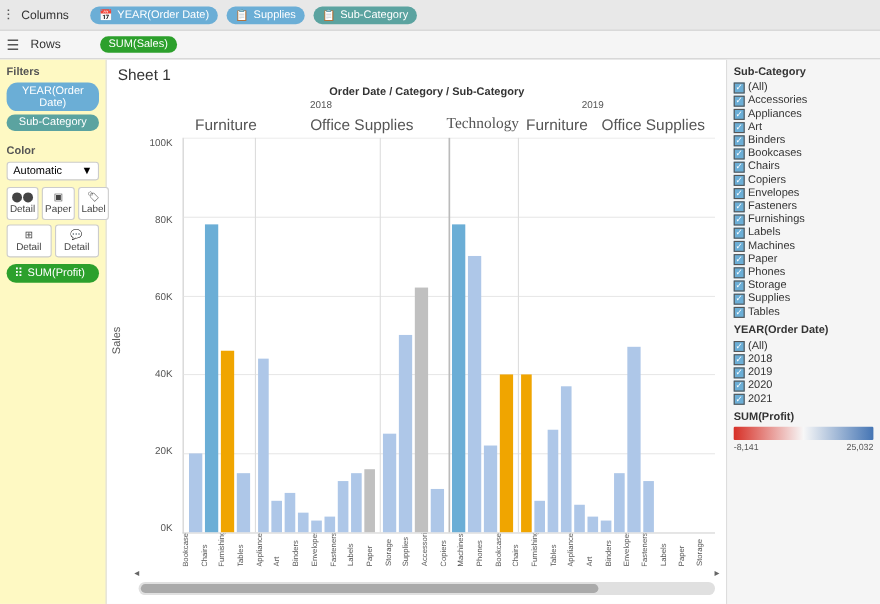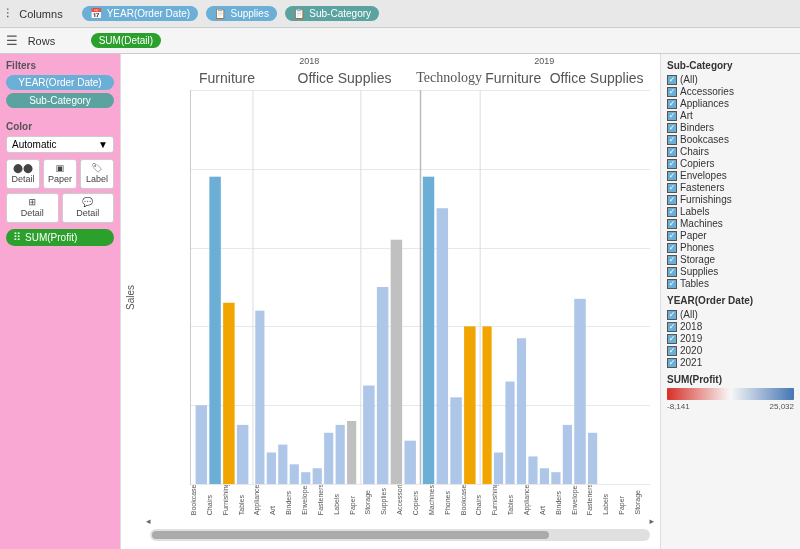--- a/index.html
+++ b/index.html
@@ -14,21 +14,21 @@
     .pill { display: inline-flex; align-items: center; background: #6baed6; color: #fff; border-radius: 12px; padding: 2px 8px; font-size: 10px; gap: 4px; cursor: pointer; }
     .pill.green { background: #2ca02c; }
     .pill.teal { background: #5ba3a0; }
     
     .rows-bar { display: flex; align-items: center; background: #f5f5f5; border-bottom: 1px solid #ccc; padding: 3px 6px; gap: 8px; min-height: 26px; }
     
     
     .content-area { display: flex; flex: 1; overflow: hidden; }
     
     
-    .left-sidebar { width: 121px; background: #f9a8d4; border-right: 1px solid #ddd; padding: 6px; flex-shrink: 0; }
+    .left-sidebar { width: 97px; background: #fef9c3; border-right: 1px solid #ddd; padding: 6px; flex-shrink: 0; }
     .sidebar-section-title { font-size: 10px; font-weight: bold; color: #555; margin-bottom: 4px; }
     .filter-pill { display: inline-block; background: #6baed6; color: #fff; border-radius: 10px; padding: 2px 7px; font-size: 10px; margin-bottom: 3px; cursor: pointer; width: 100%; text-align: center; }
     .filter-pill.blue2 { background: #5ba3a0; }
     .marks-section { margin-top: 10px; }
     .marks-dropdown { display: flex; align-items: center; justify-content: space-between; border: 1px solid #ccc; background: #fff; padding: 2px 5px; border-radius: 3px; cursor: pointer; margin-bottom: 6px; font-size: 10px; }
     .marks-icons { display: grid; grid-template-columns: 1fr 1fr 1fr; gap: 3px; margin-bottom: 4px; }
     .mark-btn { display: flex; flex-direction: column; align-items: center; justify-content: center; border: 1px solid #ccc; background: #fff; border-radius: 3px; padding: 3px 2px; cursor: pointer; font-size: 8px; color: #444; }
     .mark-btn span { font-size: 9px; margin-bottom: 1px; }
     .sum-profit-pill { background: #2ca02c; color: #fff; border-radius: 10px; padding: 2px 7px; font-size: 10px; cursor: pointer; display: flex; align-items: center; gap: 4px; }
     .dot-icon { color: #fff; font-size: 11px; }
@@ -89,21 +89,21 @@
     <div class="pill teal">
       <span>📋</span>
       <span>Sub-Category</span>
     </div>
   </div>
 
   <div class="rows-bar">
     <span class="shelf-icon">☰</span>
     <span class="top-bar-label">Rows</span>
     <div class="pill green">
-      <span>SUM(Detail)</span>
+      <span>SUM(Sales)</span>
     </div>
   </div>
 
   <div class="content-area">
 
     <div class="left-sidebar">
       <div class="sidebar-section-title">Filters</div>
       <div class="filter-pill">YEAR(Order Date)</div>
       <div class="filter-pill blue2">Sub-Category</div>
       
@@ -138,25 +138,27 @@
           </div>
         </div>
         <div class="sum-profit-pill">
           <span class="dot-icon">⠿</span>
           <span>SUM(Profit)</span>
         </div>
       </div>
     </div>
 
     <div class="chart-area">
+      <div class="chart-title">Sheet 1</div>
 
       <div class="chart-inner">
         <div class="y-axis-label">Sales</div>
 
         <div class="chart-content">
+          <div class="chart-subtitle">Order Date / Category / Sub-Category</div>
 
           <div style="position:relative;height:32px;margin:0 10px 0 40px;">
 
             <div style="position:absolute;left:0;width:55%;text-align:center;">
               <span style="font-size:9px;color:#555;">2018</span>
             </div>
 
             <div style="position:absolute;left:55%;width:45%;text-align:center;">
               <span style="font-size:9px;color:#555;">2019</span>
             </div>
@@ -165,20 +167,28 @@
               <div style="flex:0.22;text-align:center;">Furniture</div>
               <div style="flex:0.33;text-align:center;">Office Supplies</div>
               <div style="flex:0.16;text-align:center;font-family:Liberation Serif, serif;">Technology</div>
               <div style="flex:0.14;text-align:center;">Furniture</div>
               <div style="flex:0.25;text-align:center;">Office Supplies</div>
             </div>
           </div>
 
           <div class="chart-plot">
 
+            <div class="y-ticks">
+              <span class="y-tick">100K</span>
+              <span class="y-tick">80K</span>
+              <span class="y-tick">60K</span>
+              <span class="y-tick">40K</span>
+              <span class="y-tick">20K</span>
+              <span class="y-tick">0K</span>
+            </div>
 
             <div class="plot-area">
               <div class="grid-lines">
                 <div class="grid-line" style="top:0%;"></div>
                 <div class="grid-line" style="top:20%;"></div>
                 <div class="grid-line" style="top:40%;"></div>
                 <div class="grid-line" style="top:60%;"></div>
                 <div class="grid-line" style="top:80%;"></div>
                 <div class="grid-line" style="top:100%;"></div>
               </div>

